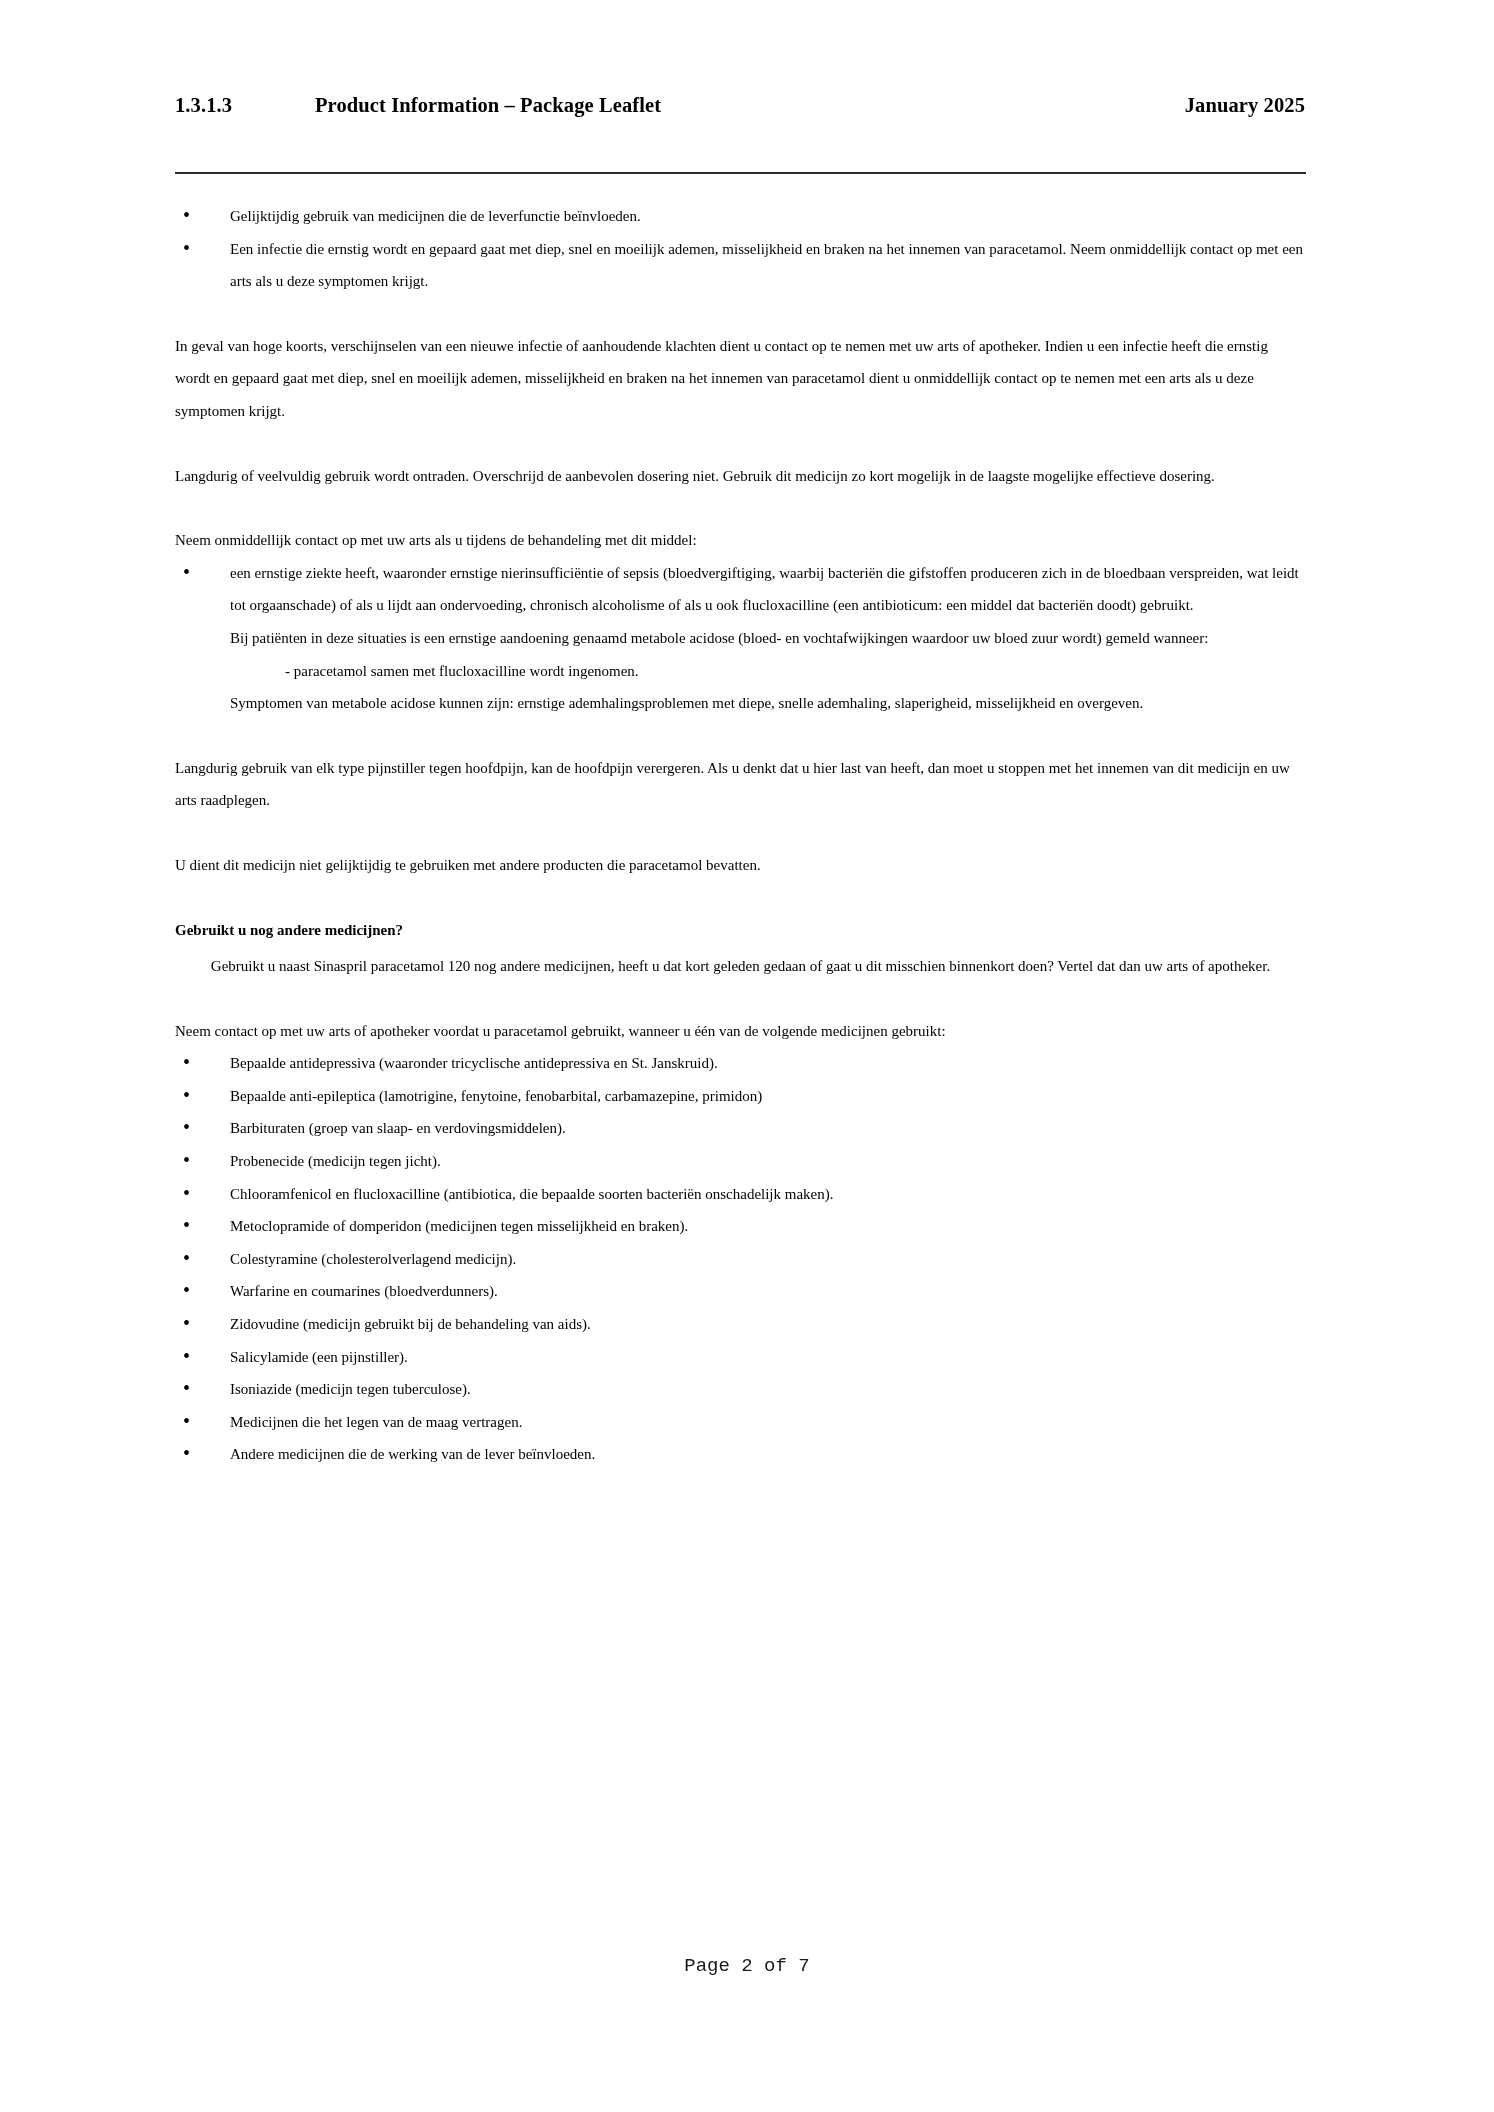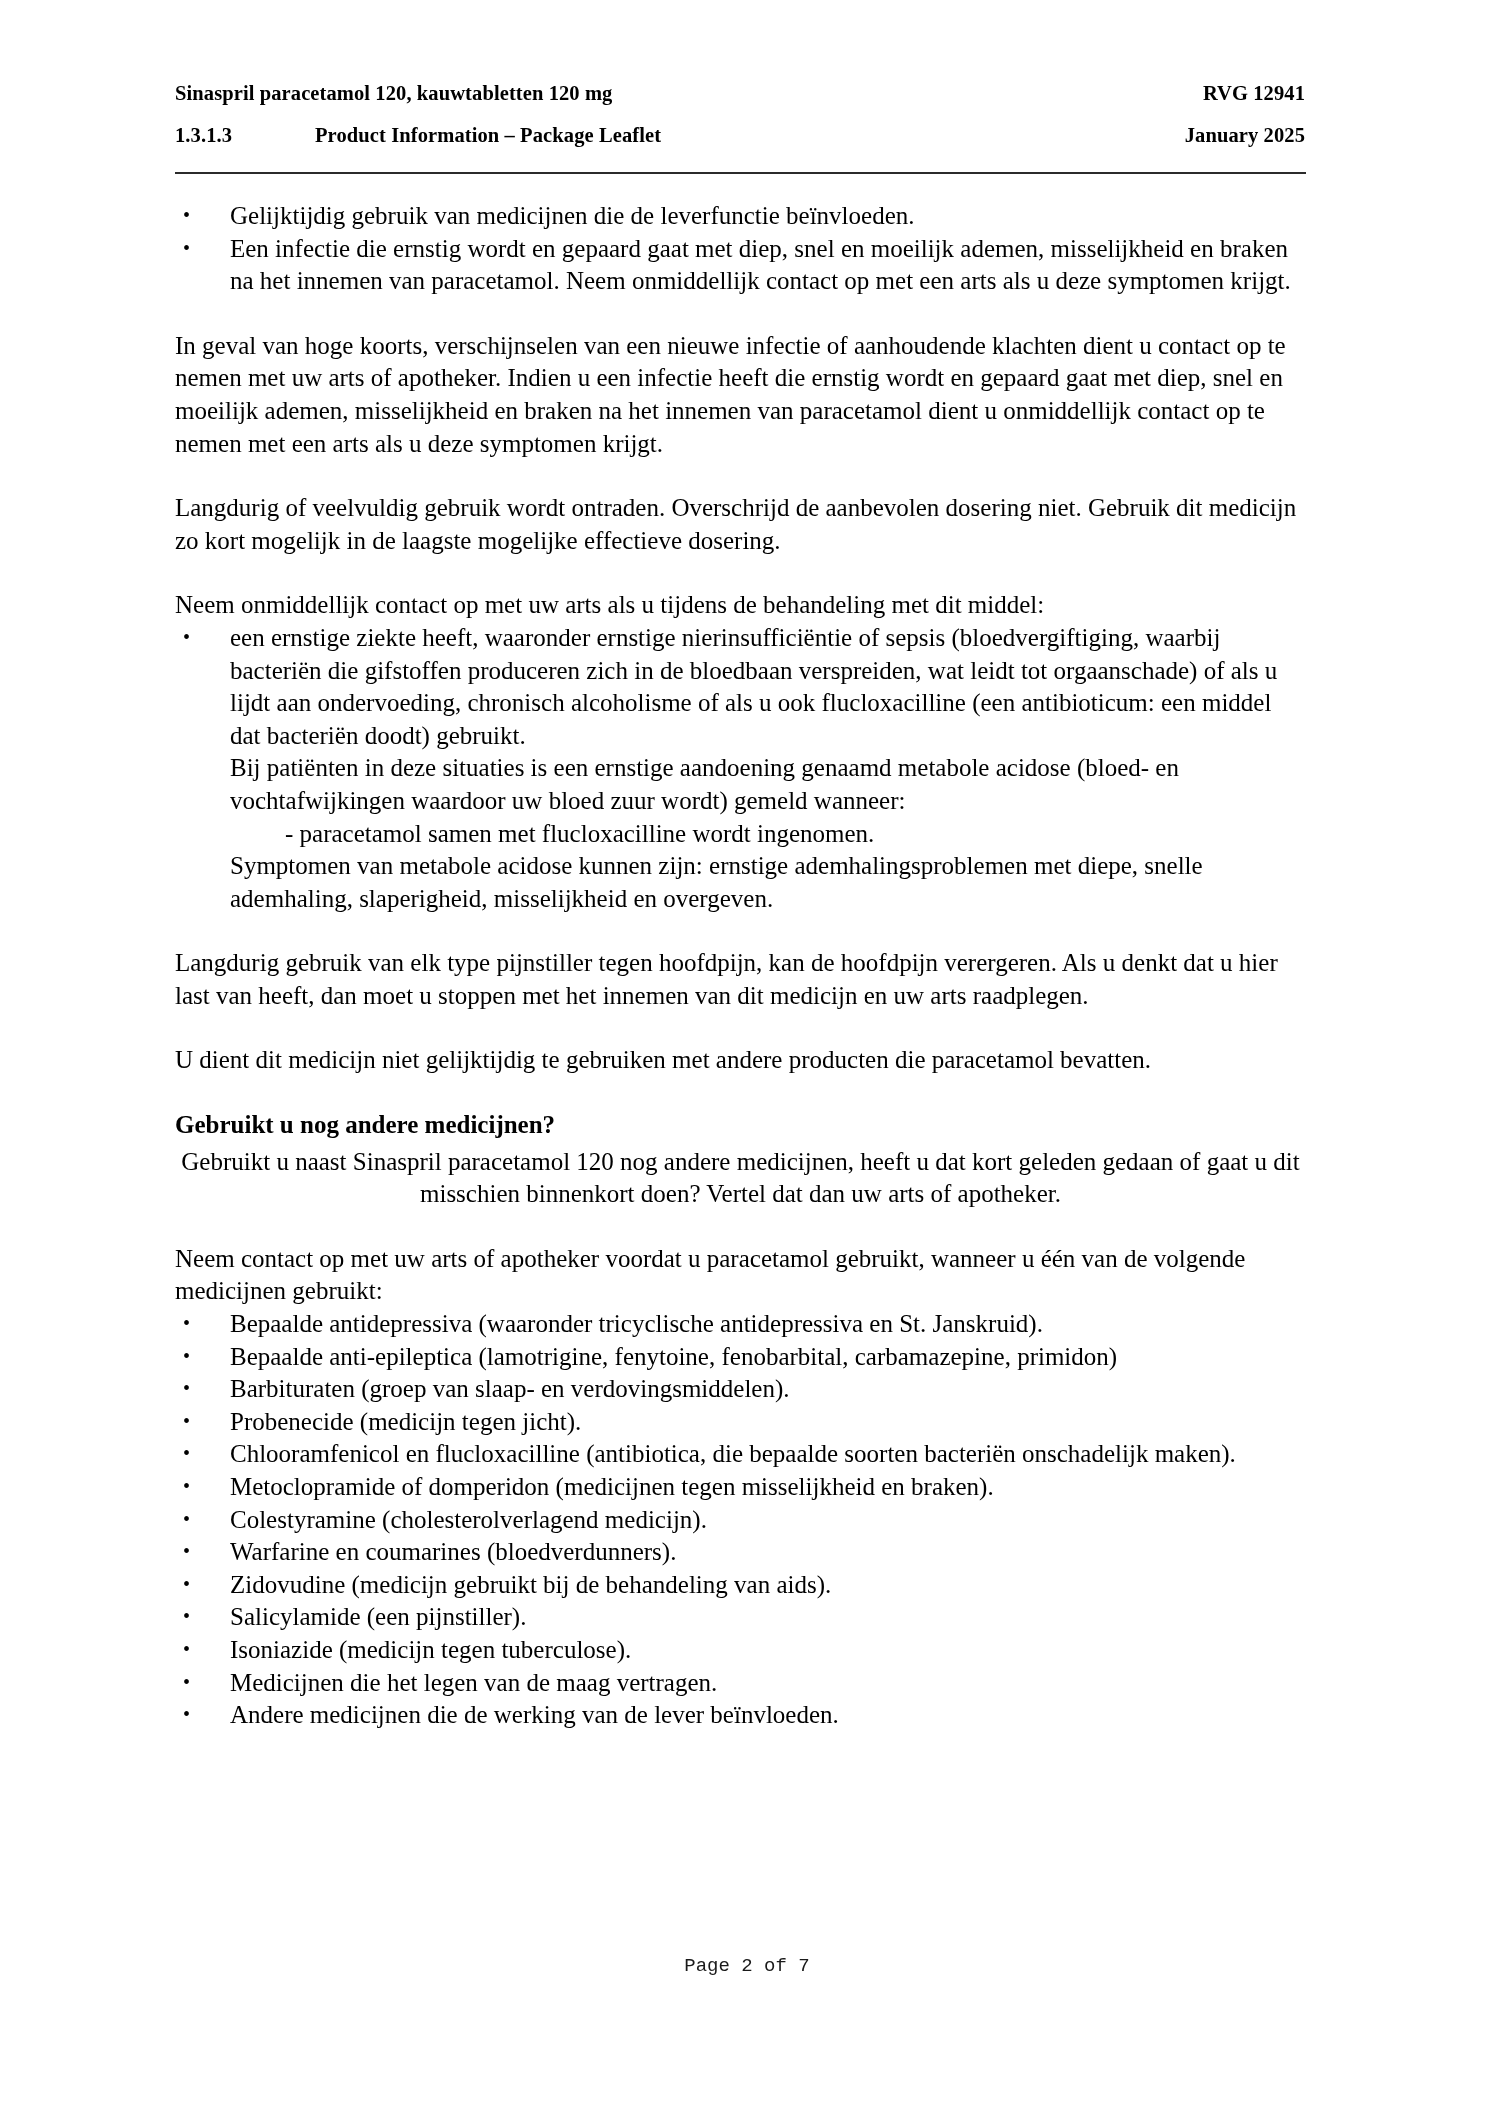--- a/index.html
+++ b/index.html
@@ -64,21 +64,21 @@
     height: 0;
     border-top: 2.6px solid #2b2b2b;
   }
 
   
   .content {
     position: absolute;
     left: 175px;
     top: 200px;
     width: 1131px;
-    font-size: 25px;
+    font-size: 15px;
     line-height: 32.6px;
   }
   .para {
     margin: 0 0 0 0;
     text-align: left;
   }
   .para.gap {
     margin-top: 32px;
   }
   .para.tight {
@@ -134,24 +134,20 @@
     font-size: 19px;
     color: #1a1a1a;
   }
 </style>
 </head>
 <body>
 
 <div class="page">
 
   <div class="header">
-    <div class="header-row">
-      <span class="hdr-doctitle">Sinaspril paracetamol 120, kauwtabletten 120 mg</span>
-      <span class="hdr-right">RVG 12941</span>
-    </div>
     <div class="header-row second">
       <span class="hdr-left-group">
         <span class="hdr-section-num">1.3.1.3</span>
         <span class="hdr-doctitle">Product Information – Package Leaflet</span>
       </span>
       <span class="hdr-right">January 2025</span>
     </div>
   </div>
   <div class="header-rule"></div>
 

